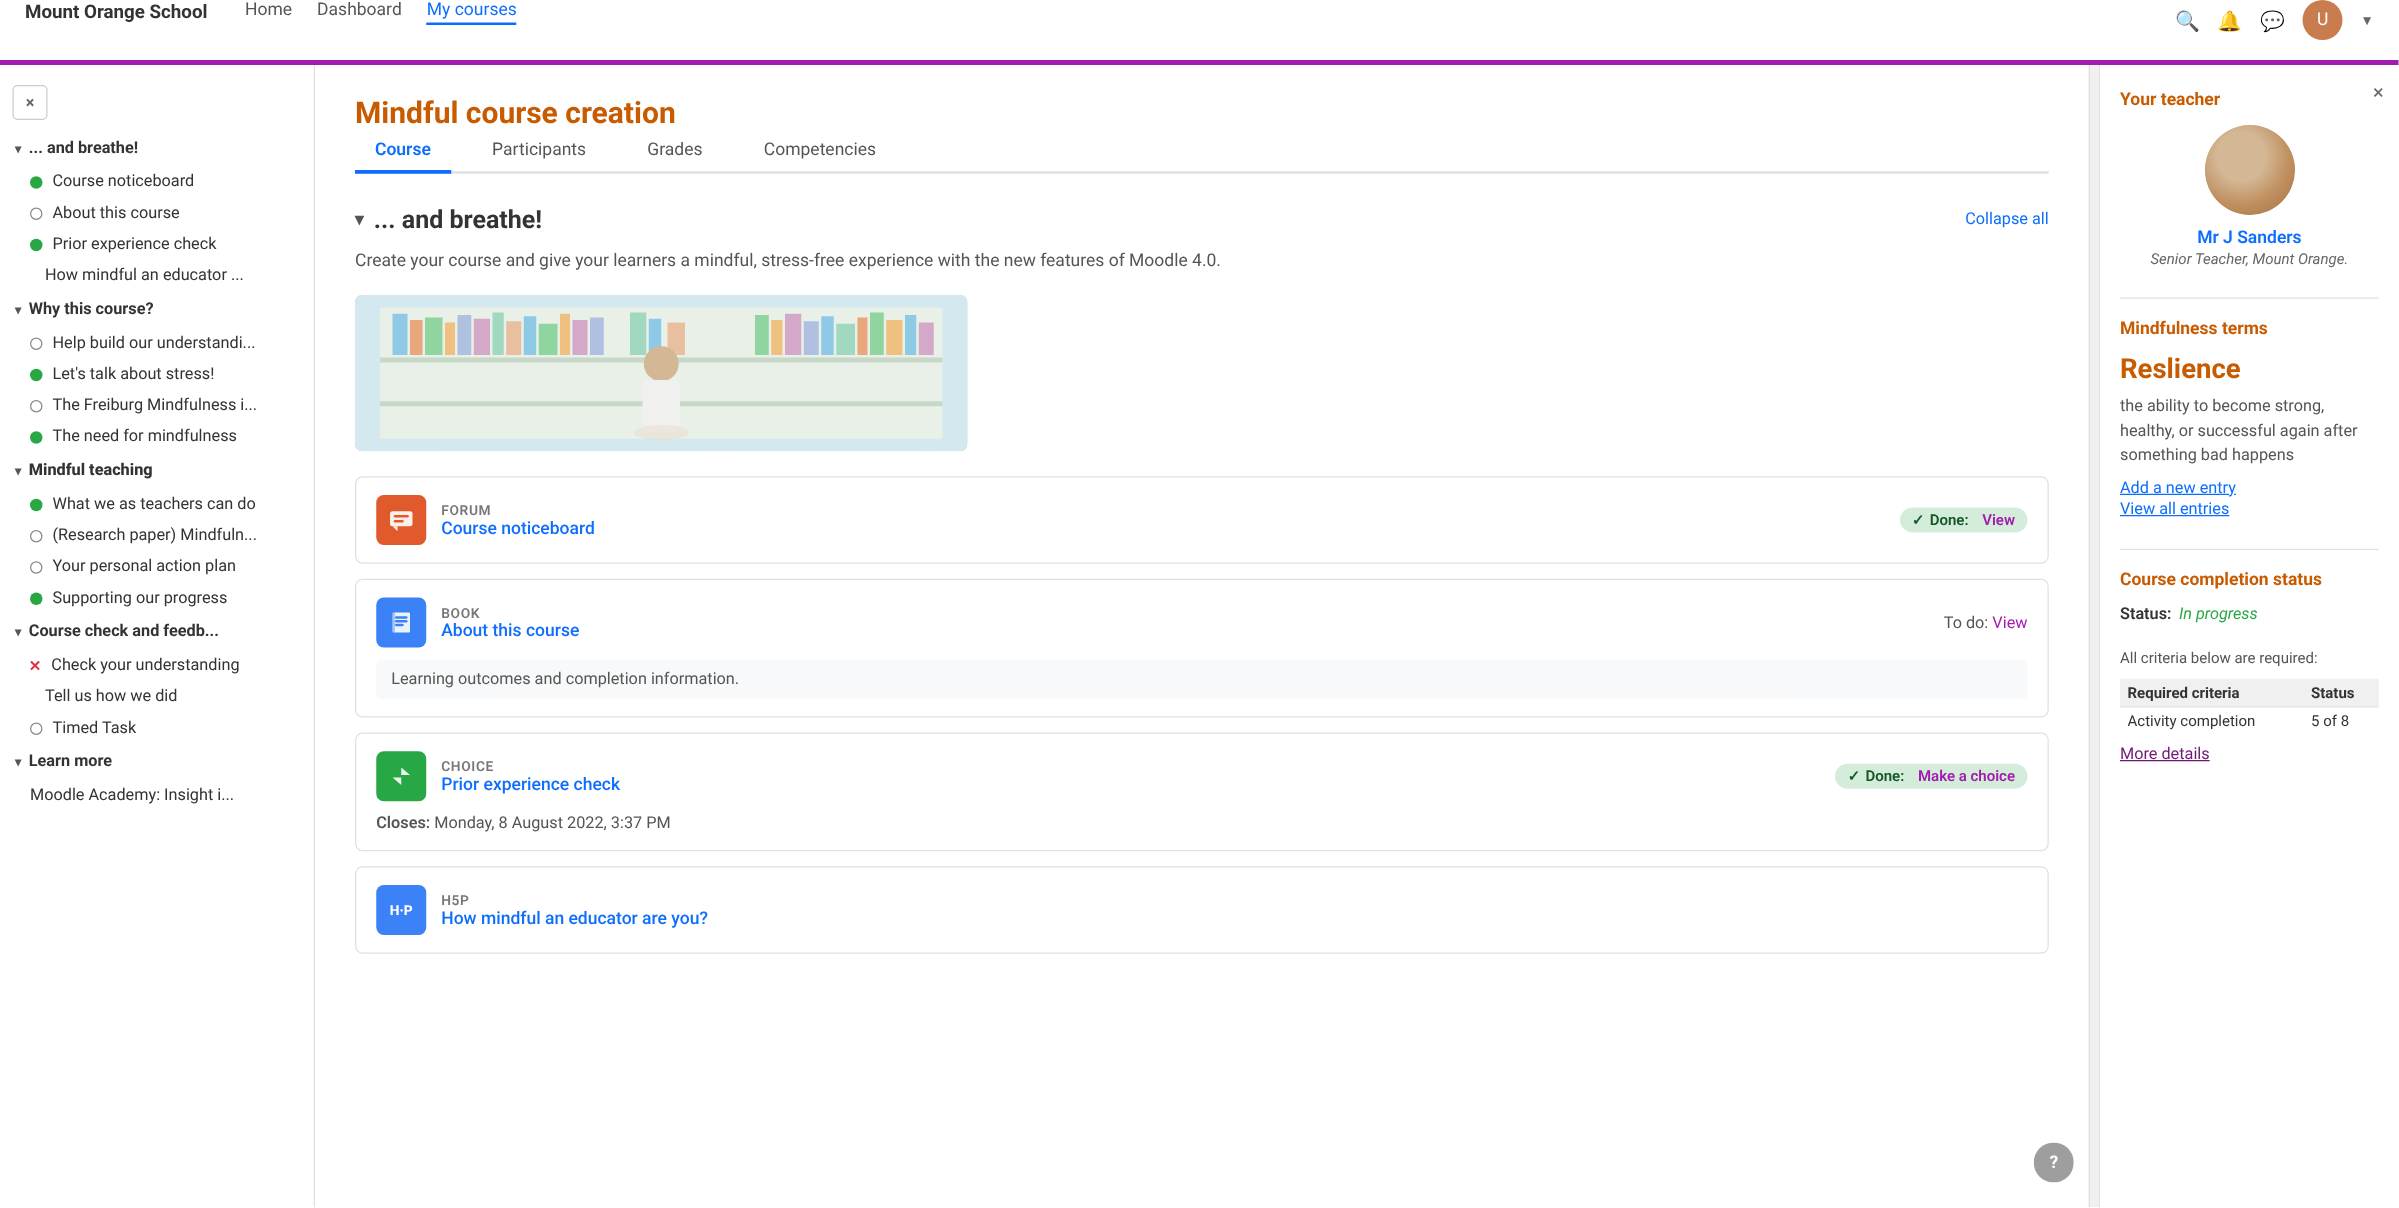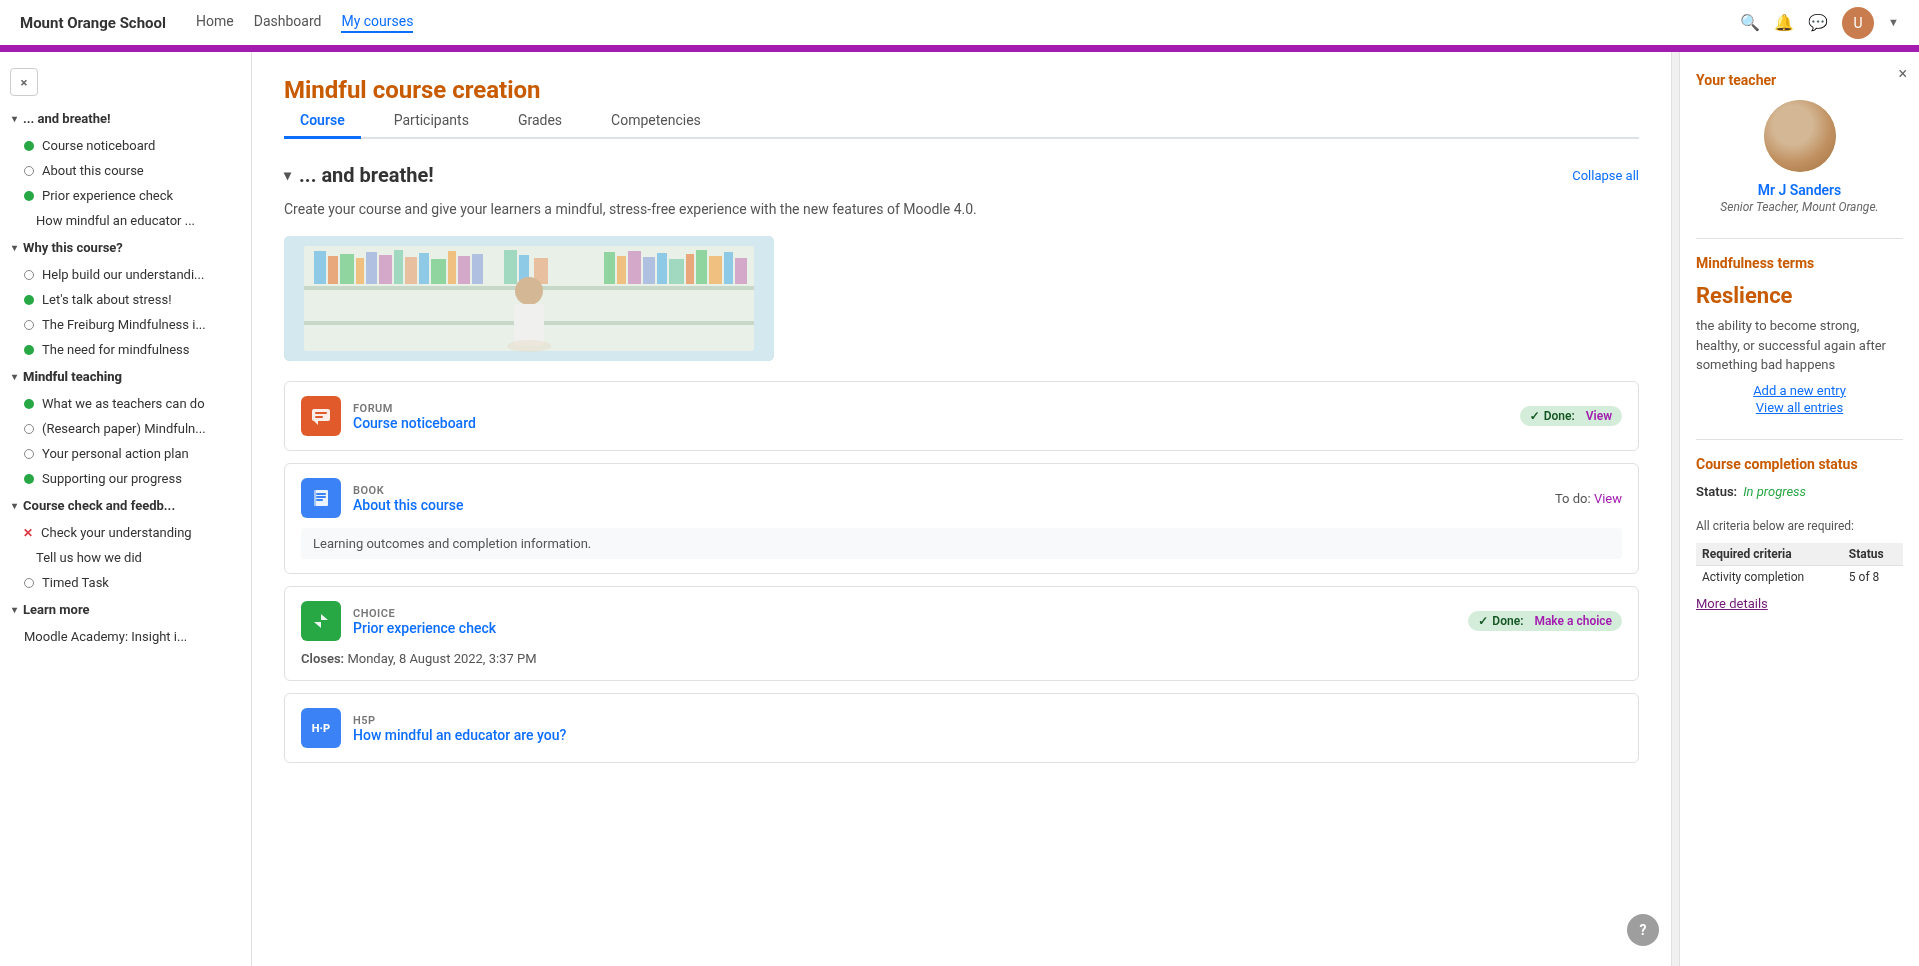--- a/index.html
+++ b/index.html
@@ -1,21 +1,21 @@
 <!DOCTYPE html>
 <html><head>
   <meta charset="utf-8">
   <style>
     * { box-sizing: border-box; margin: 0; padding: 0; }
     body { font-family: -apple-system, BlinkMacSystemFont, 'Segoe UI', Roboto, sans-serif; font-size: 14px; color: #333; background: #fff; }
 
     
     .topnav {
-      display: flex; align-items: center; padding: 0 20px; height: 52px;
-      border-bottom: 7px solid #a21caf; background: #fff;
+      display: flex; align-items: flex-start; padding: 0 20px; height: 52px;
+      border-bottom: 4px solid #a21caf; background: #fff;
     }
     .topnav-brand { font-weight: 700; font-size: 15px; color: #333; margin-right: 30px; }
     .topnav-links { display: flex; gap: 20px; }
     .topnav-link { text-decoration: none; color: #555; font-size: 14px; padding-bottom: 2px; }
     .topnav-link.active { color: #0d6efd; border-bottom: 2px solid #0d6efd; }
     .topnav-right { margin-left: auto; display: flex; align-items: center; gap: 14px; }
     .topnav-icon { font-size: 16px; color: #666; cursor: pointer; }
     .topnav-avatar { width: 32px; height: 32px; border-radius: 50%; background: #c97d4e; display: flex; align-items: center; justify-content: center; font-size: 14px; color: #fff; cursor: pointer; }
 
     
@@ -135,21 +135,21 @@
     .rp-teacher-avatar-inner {
       width: 72px; height: 72px;
       background: radial-gradient(circle at 40% 35%, #d4b896 30%, #c09060 60%, #a07040 100%);
       border-radius: 50%;
     }
     .rp-teacher-name { text-align: center; font-size: 14px; color: #0d6efd; font-weight: 600; }
     .rp-teacher-role { text-align: center; font-size: 12px; color: #666; font-style: italic; margin-top: 2px; }
     .rp-divider { border: none; border-top: 1px solid #e0e0e0; margin: 16px 0; }
     .rp-term-word { font-size: 22px; font-weight: 700; color: #c85a00; margin-bottom: 8px; }
     .rp-term-def { font-size: 13px; color: #555; line-height: 1.5; margin-bottom: 8px; }
-    .rp-link { font-size: 13px; color: #0d6efd; cursor: pointer; display: block; margin-bottom: 2px; text-align: center; }
+    .rp-link { font-size: 13px; color: #0d6efd; cursor: pointer; display: block; margin-bottom: 2px; }
     .rp-completion-title { font-size: 14px; font-weight: 700; color: #c85a00; margin-bottom: 12px; }
     .rp-status-row { display: flex; gap: 6px; align-items: center; margin-bottom: 20px; font-size: 13px; }
     .rp-status-label { font-weight: 600; }
     .rp-status-val { color: #28a745; font-style: italic; }
     .rp-criteria-note { font-size: 12px; color: #555; margin-bottom: 10px; }
     .rp-criteria-table { width: 100%; border-collapse: collapse; font-size: 12px; }
     .rp-criteria-table th { text-align: left; padding: 4px 6px; font-weight: 700; background: #f0f0f0; }
     .rp-criteria-table td { padding: 4px 6px; border-top: 1px solid #e0e0e0; }
     .rp-more-link { font-size: 13px; color: #701a75; cursor: pointer; margin-top: 8px; display: block; }
     .help-btn {

